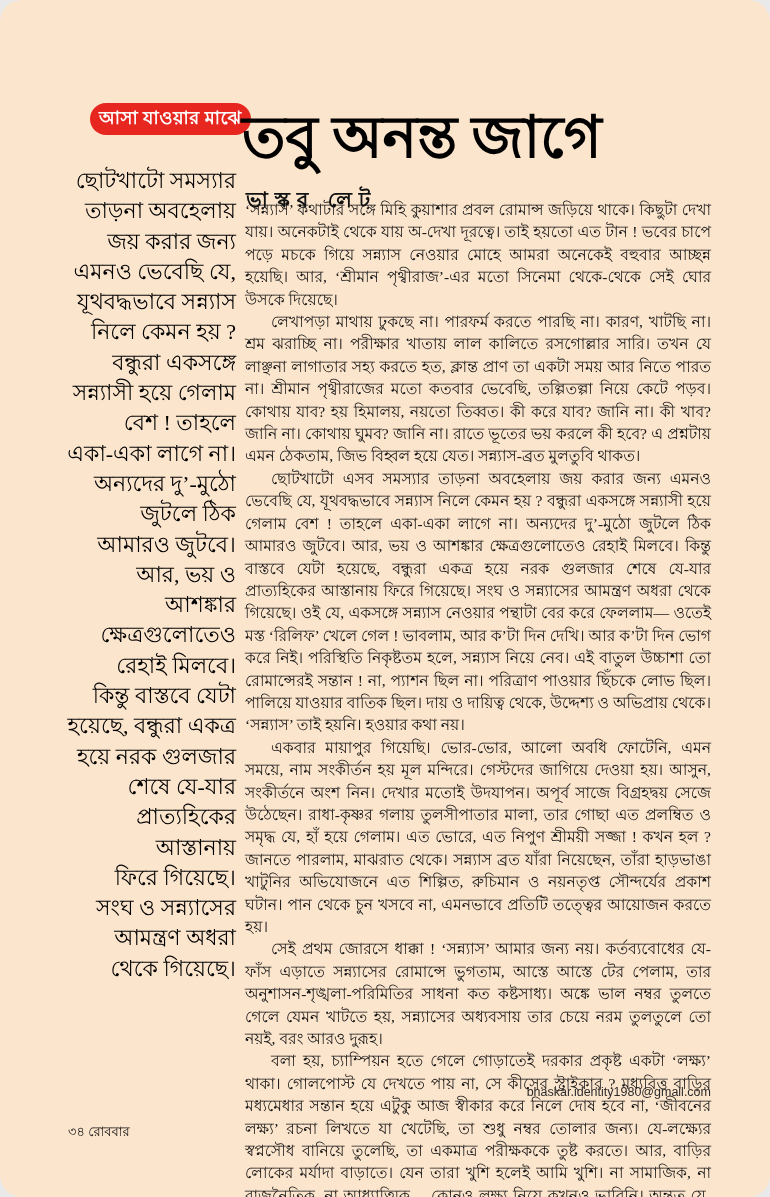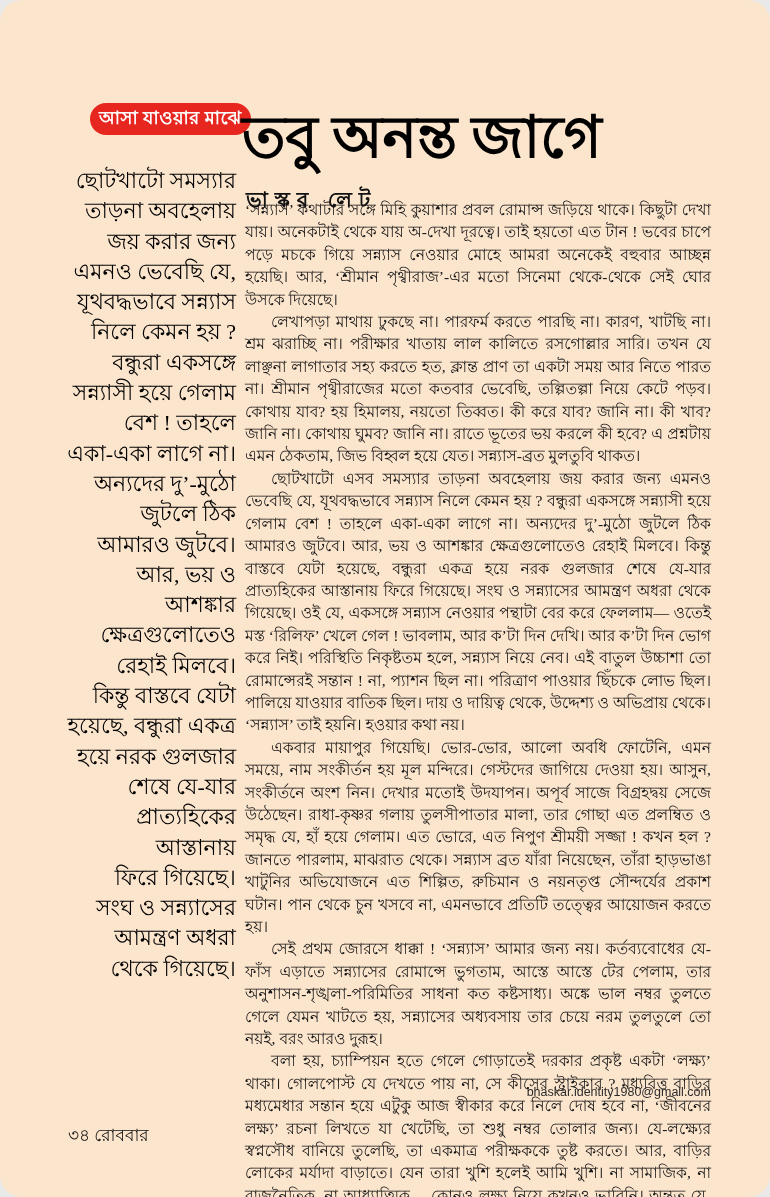--- a/index.html
+++ b/index.html
@@ -77,21 +77,21 @@
     top: 1085px;
     font-family: "Liberation Sans", sans-serif;
     font-size: 12.5px;
     color: #2b2b2b;
     padding-left: 8px;
   }
   .footer-line {
     position: absolute;
     left: 68px;
     top: 1122px;
-    font-size: 17px;
+    font-size: 13px;
     color: #111111;
   }
 </style>
 </head>
 <body>
 
 <div class="page">
 
   <div class="section-label">আসা যাওয়ার মাঝে</div>
 

